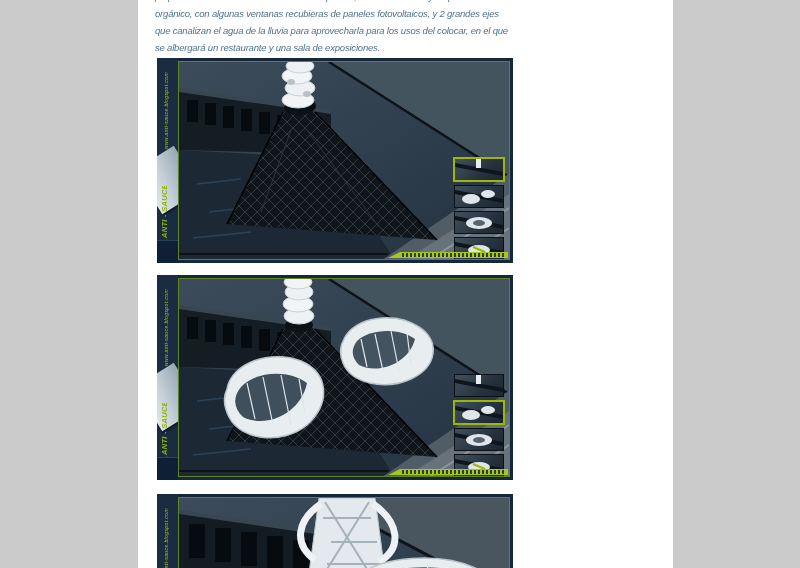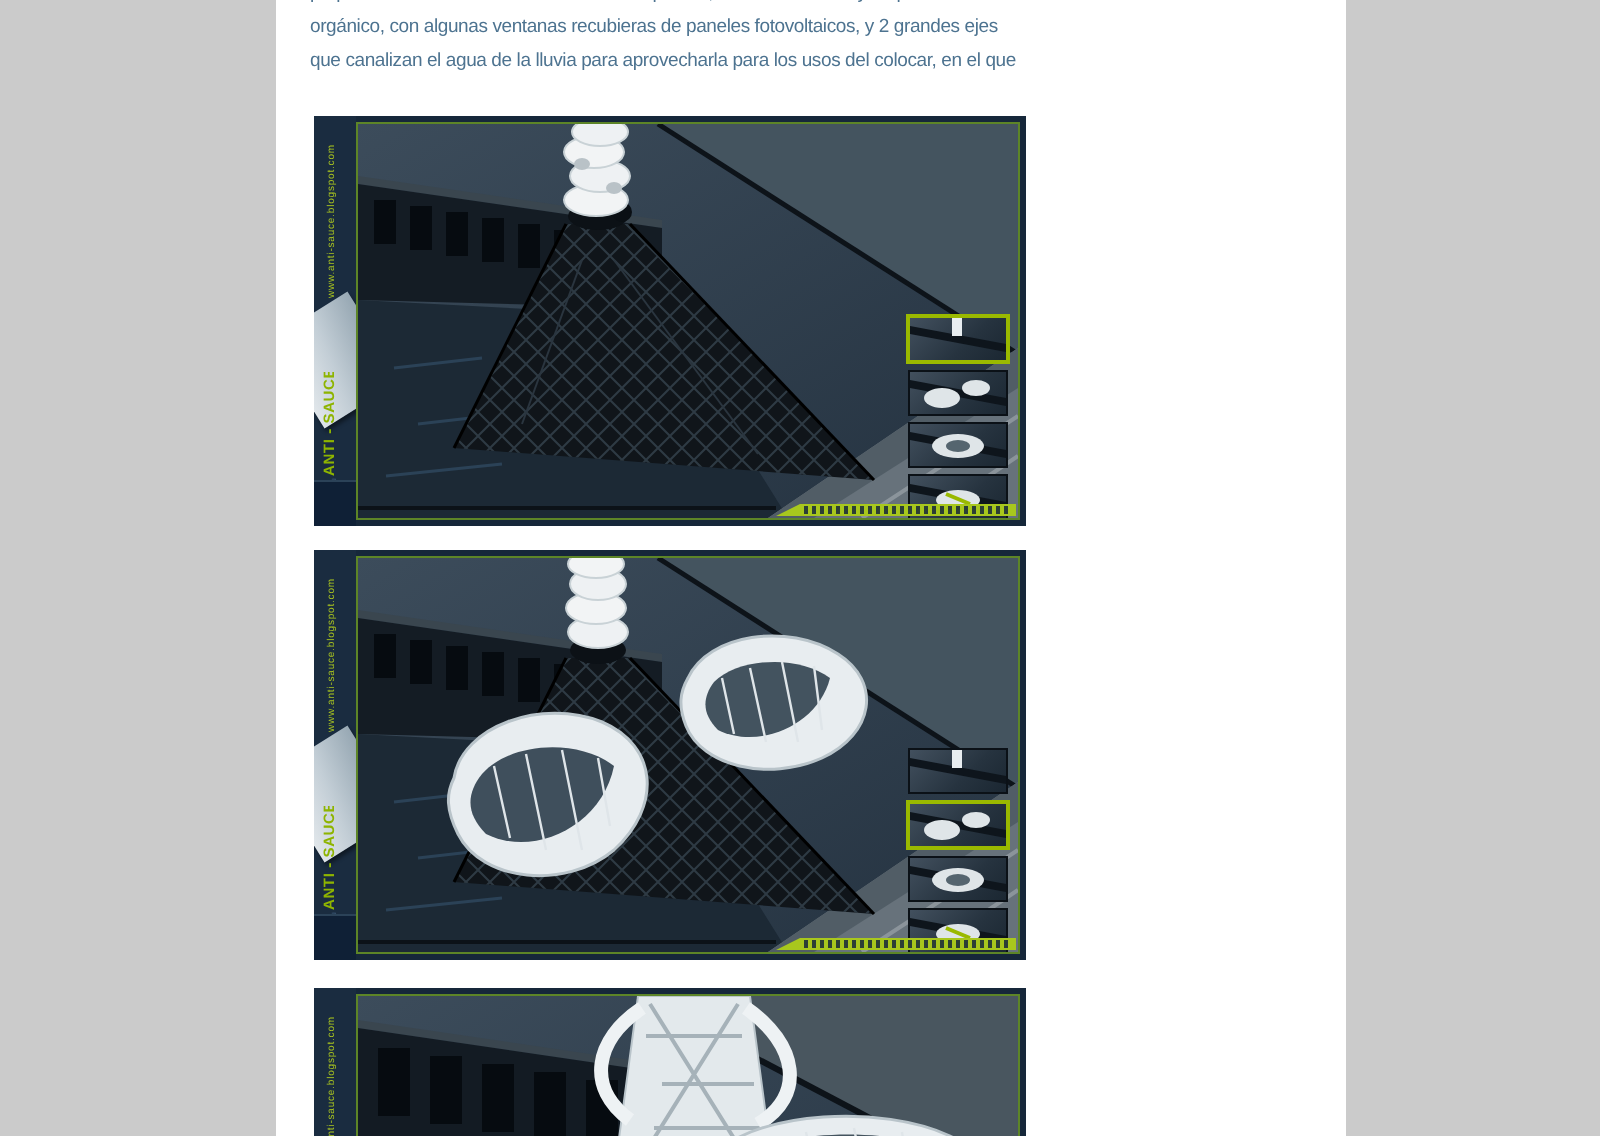--- a/index.html
+++ b/index.html
@@ -4,20 +4,21 @@
 <style>
   html,body{margin:0;padding:0;}
   body{
     width:800px;height:568px;overflow:hidden;position:relative;
     background:#cbcbcb;
     font-family:"Liberation Sans","DejaVu Sans",sans-serif;
   }
   .content{
     position:absolute;left:138px;top:0;width:535px;height:568px;
     background:#ffffff;
+    font-style:italic;
   }
   .post-text{
     position:absolute;left:17px;top:-12px;width:380px;
     color:#4d7390;font-size:9.5px;line-height:17px;letter-spacing:-0.2px;
   }
   .post-line{white-space:nowrap;}
 
   
   .slide{
     position:absolute;left:19px;width:356px;height:205px;
@@ -82,20 +83,21 @@
 </style>
 </head>
 <body>
 
 <div class="content">
 
   <div class="post-text">
     <div class="post-line">propuesta es colocar este edificio sobre el puente, con una línea muy en plan</div>
     <div class="post-line">orgánico, con algunas ventanas recubieras de paneles fotovoltaicos, y 2 grandes ejes</div>
     <div class="post-line">que canalizan el agua de la lluvia para aprovecharla para los usos del colocar, en el que</div>
+    <div class="post-line">se albergará un restaurante y una sala de exposiciones.</div>
   </div>
 
   <div class="slide slide-1">
     <div class="strip">
       <div class="vtext strip-url">www.anti-sauce.blogspot.com</div>
       <div class="strip-rib"></div>
       <div class="vtext strip-logo">ANTI - SAUCE</div>
       <div class="vtext strip-sub">render 3d estudio</div>
       <div class="strip-foot"></div>
     </div>

